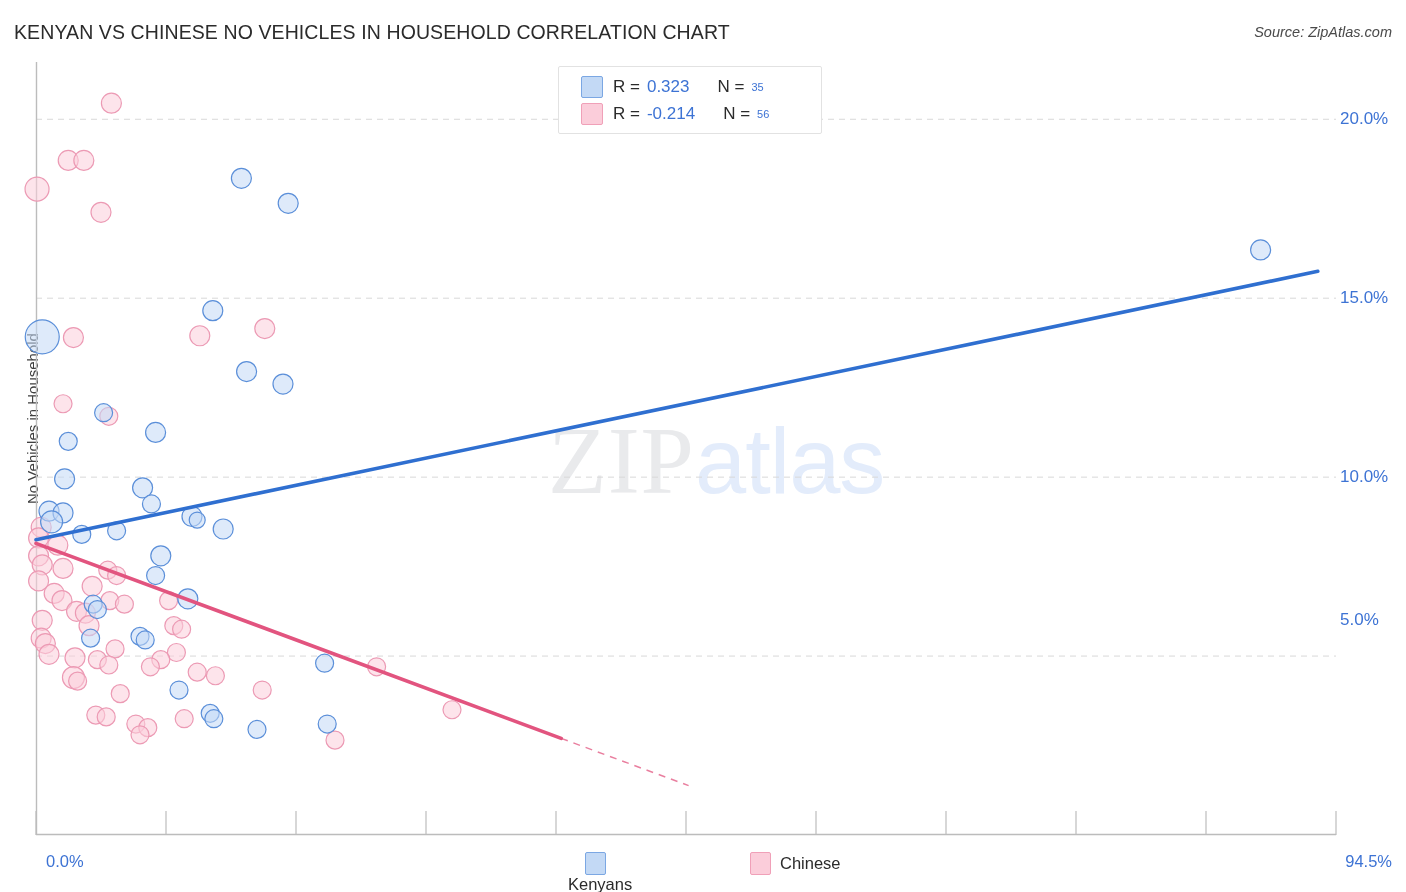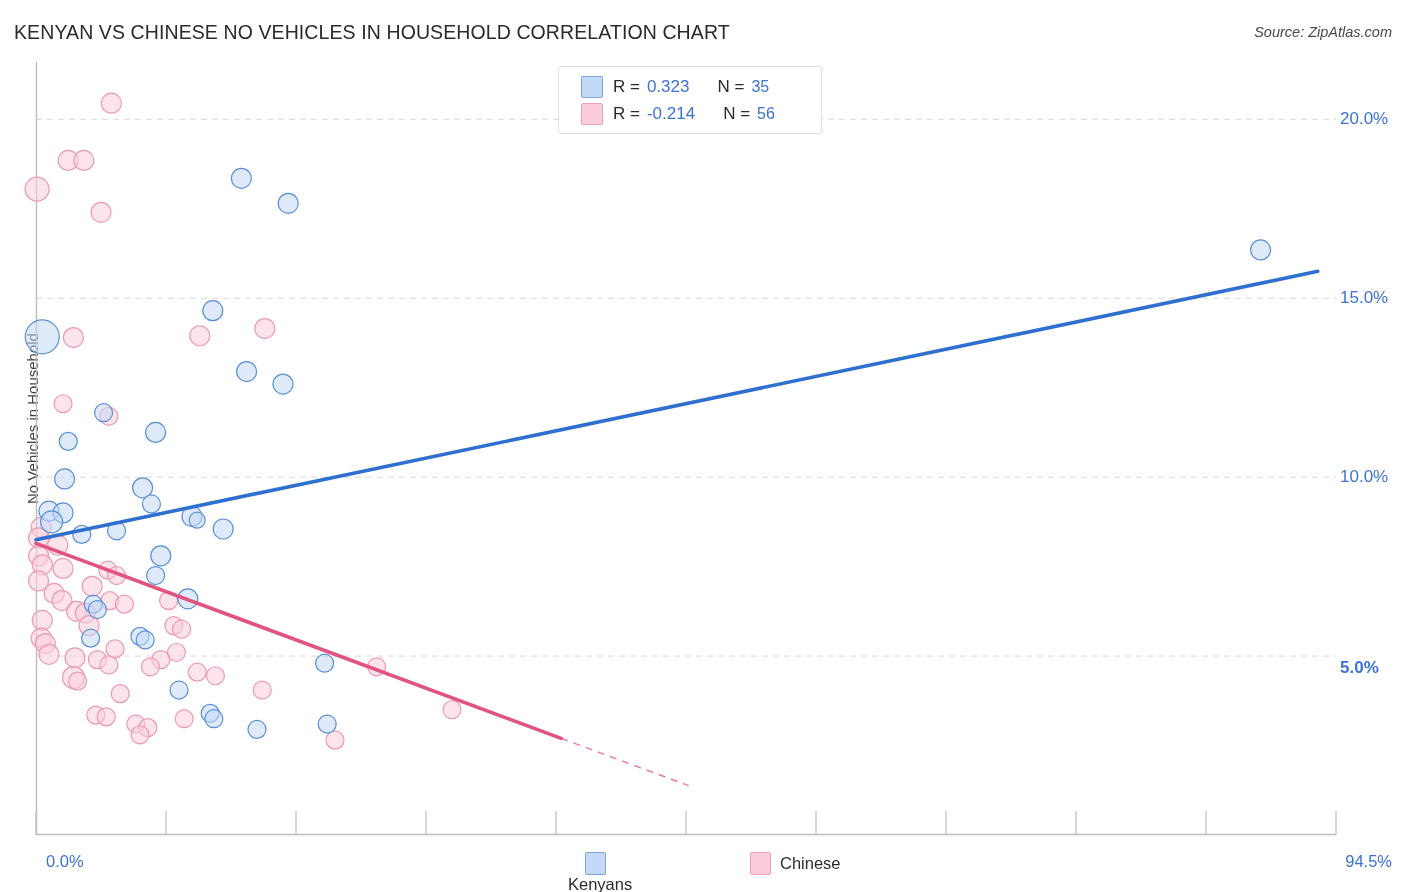--- a/index.html
+++ b/index.html
@@ -133,21 +133,21 @@
     font-size: 17px;
     color: #3d73d4;
     margin-left: 7px;
   }
   .rn {
     font-size: 17px;
     color: #2b2b2b;
     margin-left: 28px;
   }
   .rnv {
-    font-size: 16px;
+    font-size: 11px;
     color: #3d73d4;
     margin-left: 7px;
   }
   .botlegend {
     position: absolute;
     top: 852px;
     display: flex;
     align-items: center;
     white-space: nowrap;
   }
@@ -169,20 +169,23 @@
 </head>
 <body>
 
 <div id="chart-root">
 
   <div class="title">KENYAN VS CHINESE NO VEHICLES IN HOUSEHOLD CORRELATION CHART</div>
   <div class="source">Source: ZipAtlas.com</div>
 
   <div class="ylabel">No Vehicles in Household</div>
 
+  <div class="watermark">
+    <span class="wm-zip">ZIP</span><span class="wm-atlas">atlas</span>
+  </div>
 
   <div class="plot">
     <svg class="layer" id="plot-svg" viewBox="0 0 1300 773" preserveAspectRatio="none">
         <line x1="0" y1="594.0648148148148" x2="1300" y2="594.0648148148148" stroke="#d8d8d8" stroke-width="1" stroke-dasharray="6 5"></line>
         <line x1="0" y1="415.1296296296297" x2="1300" y2="415.1296296296297" stroke="#d8d8d8" stroke-width="1" stroke-dasharray="6 5"></line>
         <line x1="0" y1="236.19444444444446" x2="1300" y2="236.19444444444446" stroke="#d8d8d8" stroke-width="1" stroke-dasharray="6 5"></line>
         <line x1="0" y1="57.25925925925935" x2="1300" y2="57.25925925925935" stroke="#d8d8d8" stroke-width="1" stroke-dasharray="6 5"></line>
         <line x1="0.5" y1="0" x2="0.5" y2="773" stroke="#bcbcbc" stroke-width="1.4"></line>
         <line x1="0" y1="772.5" x2="1300" y2="772.5" stroke="#bcbcbc" stroke-width="1.4"></line>
         <line x1="0" y1="749" x2="0" y2="773" stroke="#bcbcbc" stroke-width="1.2"></line>
@@ -291,21 +294,21 @@
           <circle cx="291.20" cy="662.06" r="9" fill="#c3d9f5" fill-opacity="0.55" stroke="#5b8fd9" stroke-width="1.2"></circle>
           <circle cx="221.00" cy="667.43" r="9" fill="#c3d9f5" fill-opacity="0.55" stroke="#5b8fd9" stroke-width="1.2"></circle>
         </g>
         <line x1="0" y1="477.75694444444446" x2="1281.8" y2="209.35416666666674" stroke="#2f6fd0" stroke-width="3.6" stroke-linecap="round"></line>
         <line x1="0" y1="481.33564814814815" x2="525.1999999999999" y2="676.375" stroke="#e2547f" stroke-width="3.6" stroke-linecap="round"></line>
         <line x1="525.1999999999999" y1="676.375" x2="652.6" y2="723.6138888888889" stroke="#e2547f" stroke-width="1.5" stroke-dasharray="7 6" stroke-opacity="0.75"></line>
       </svg>
   </div>
 
   <div id="ytick-host">
-      <div class="ytick-label" style="top: 658px; font-weight: bold;">5.0%</div>
+      <div class="ytick-label" style="top: 610px;">5.0%</div>
       <div class="ytick-label" style="top: 467.13px;">10.0%</div>
       <div class="ytick-label" style="top: 288.194px;">15.0%</div>
       <div class="ytick-label" style="top: 109.259px;">20.0%</div>
     </div>
   <div id="xtick-host">
       <div class="xtick-label" style="left: 46px;">0.0%</div>
       <div class="xtick-label" style="left: auto; right: 14px;">94.5%</div>
     </div>
 
   <div class="rbox">

